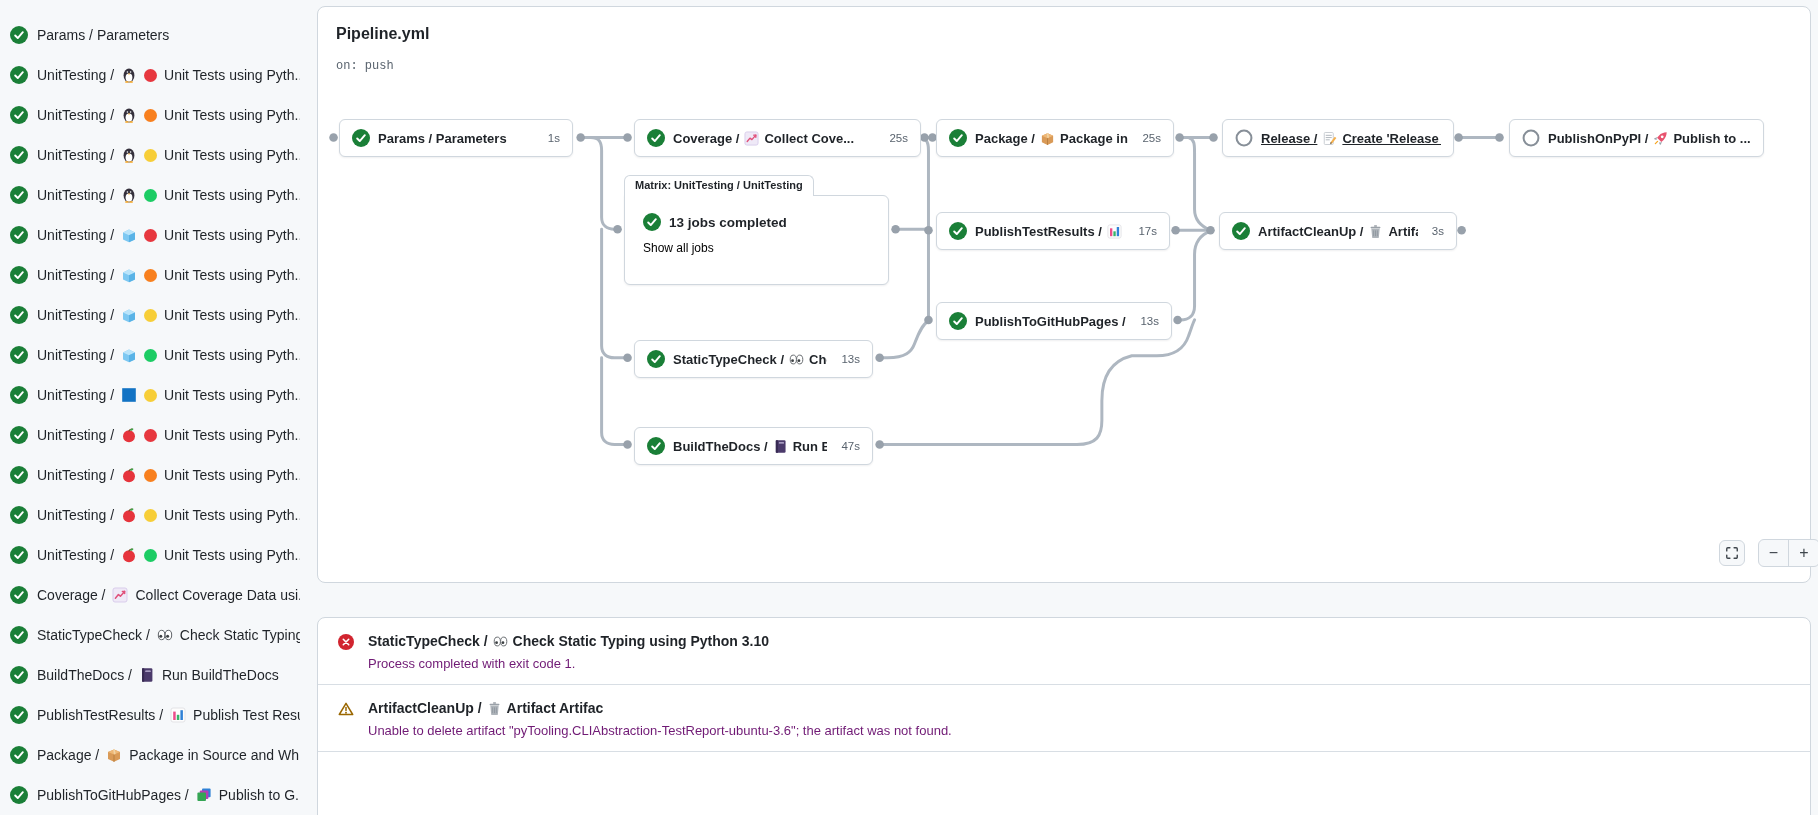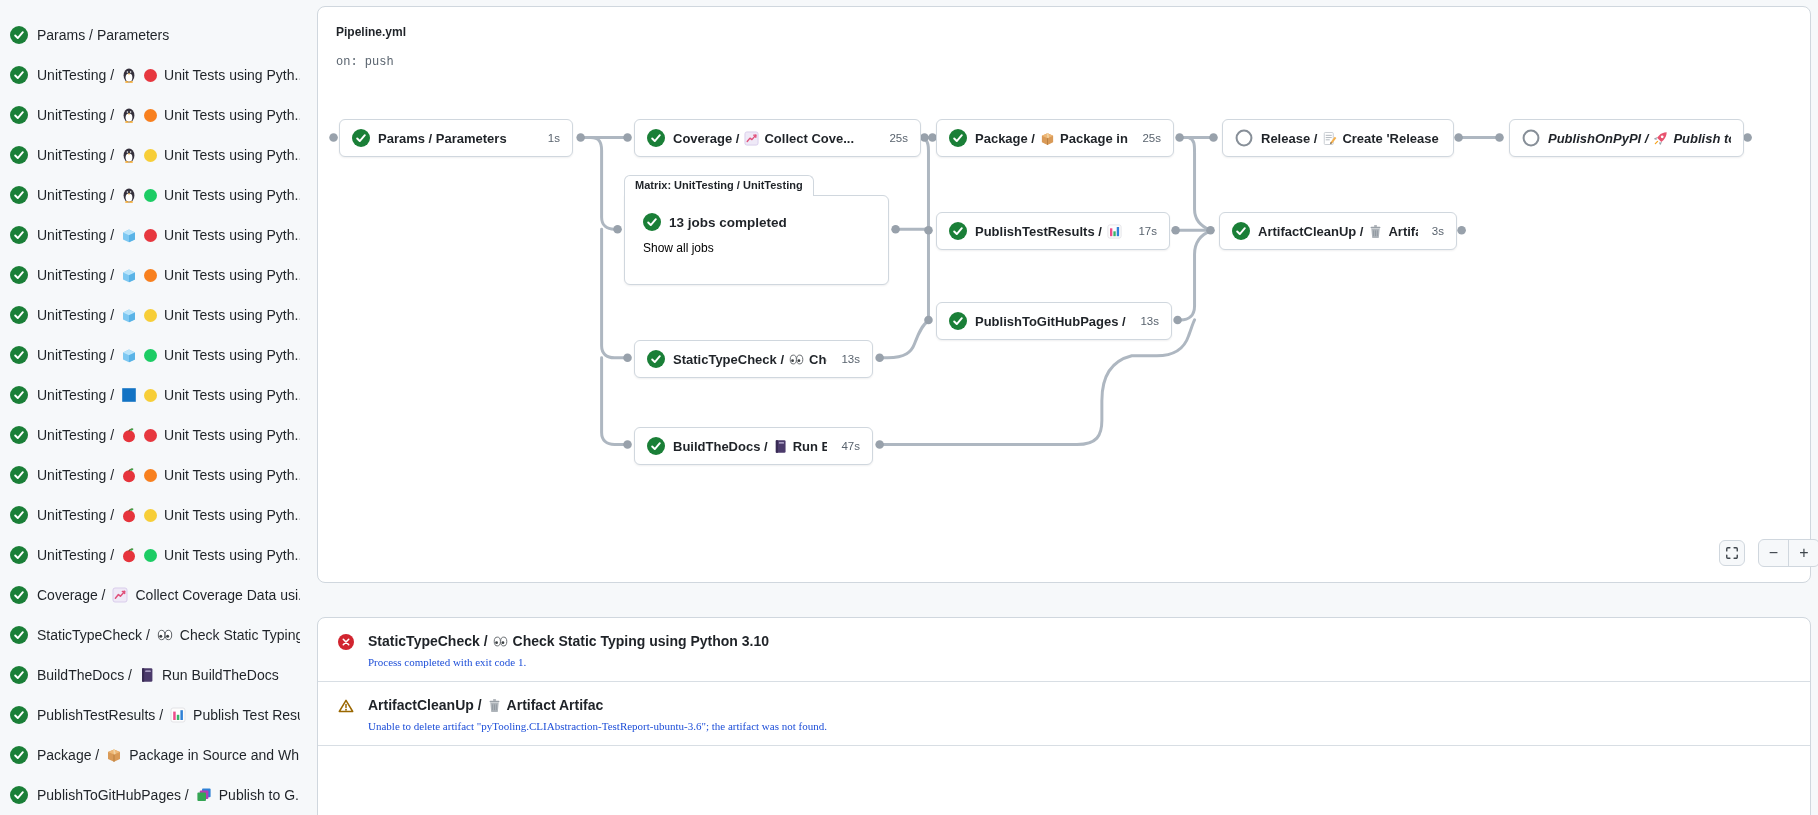--- a/index.html
+++ b/index.html
@@ -26,21 +26,21 @@
   }
   .job-text { display:inline-flex; align-items:center; gap:7px; font-size:14px; color:#1f2328; }
   .dot { width:13px; height:13px; border-radius:50%; display:inline-block; flex:none; }
 
   
   .graph-card {
     position:absolute; left:317px; top:6px; width:1494px; height:577px;
     background:#fff; border:1px solid #d0d7de; border-radius:8px;
   }
   .graph-head { position:absolute; left:18px; top:18px; }
-  .graph-head h2 { font-size:12px; font-weight:700; color:#1f2328; }
+  .graph-head h2 { font-size:16px; font-weight:700; color:#1f2328; }
   .graph-head .trigger { font-size:12px; color:#59636e; margin-top:16px;font-family:Liberation Mono, monospace; }
 
   svg.edges { position:absolute; inset:0; width:100%; height:100%; pointer-events:none; }
   svg.edges path { fill:none; stroke:#aeb7c1; stroke-width:3; stroke-linecap:round; }
   svg.edges circle { fill:#98a1ab; }
 
   .node {
     position:absolute; height:38px;
     background:#fff; border:1px solid #d0d7de; border-radius:6px;
     box-shadow:0 1px 2px rgba(27,31,36,.07);
@@ -80,21 +80,21 @@
   .ann-card {
     position:absolute; left:317px; top:617px; width:1494px; height:240px;
     background:#fff; border:1px solid #d0d7de; border-radius:8px;
   }
   .ann-head { padding:16px 20px 11px 20px; border-bottom:1px solid #d8dee4; }
   .ann-head h3 { font-size:16px; font-weight:600; color:#1f2328; }
   .ann-summary { font-size:12.5px; color:#59636e; margin-top:3px; }
   .ann-row { display:flex; gap:14px; padding:14px 20px 13px 20px; border-bottom:1px solid #d8dee4; }
   .ann-row .ic16 { margin-top:2px; }
   .ann-title { display:inline-flex; align-items:center; gap:5px; font-size:14px; font-weight:600; color:#1f2328; cursor:pointer; }
-  .ann-detail { margin-top:6px; font-family:Liberation Serif, serif; font-size:11px; color:#1d4ed8; }
+  .ann-detail { margin-top:6px; font-family:Liberation Sans, sans-serif; font-size:13px; color:#701a75; }
 </style>
 </head>
 <body>
 
 <div class="canvas">
 
   <nav class="sidebar">
 
       <div class="job-row">
         <span class="ic ic18">
@@ -618,42 +618,42 @@
               <polygon points="2,5 8,7.6 14,5 8,2.4" fill="#eeb877"></polygon>
               <path d="M8 7.6v7.2" stroke="#b97f3f" stroke-width="1"></path>
               <polygon points="7.2,2.7 8.8,2.1 9.6,6.9 8,7.6" fill="#f3d9ae" opacity=".8"></polygon>
             </svg>
           </span>
           <span>Package in So...</span>
         </span>
         <span class="dur">25s</span>
       </div>
 
-      <div class="node" style="left: 904px; top: 112px; width: 232px;">
+      <div class="node" style="left: 904px; top: 112px; width: 232px; text-decoration: underline;">
         <span class="ic ic18">
           <svg viewBox="0 0 16 16">
             <circle cx="8" cy="8" r="6.6" fill="none" stroke="#878f98" stroke-width="1.8"></circle>
           </svg>
         </span>
         <span class="nlabel">
           <span>Release /</span>
           <span class="ic ic15">
             <svg viewBox="0 0 16 16">
               <rect x="2.4" y="1.6" width="9.6" height="12.8" rx="1" fill="#fff" stroke="#c8ccd1"></rect>
               <path d="M4.4 4.6h5.6M4.4 7h5.6M4.4 9.4h3.4" stroke="#aeb4bb" stroke-width="1" stroke-linecap="round"></path>
               <path d="M8.8 14l.5-2.2 4.3-5.7 1.7 1.3-4.3 5.7z" fill="#f5b04c"></path>
               <path d="M8.8 14l.5-2.2 1.2 1z" fill="#3c4043"></path>
             </svg>
           </span>
           <span>Create 'Release P...</span>
         </span>
 
       </div>
 
-      <div class="node" style="left: 1191px; top: 112px; width: 235px; font-style: italic;">
+      <div class="node" style="left: 1191px; top: 112px; width: 255px;">
         <span class="ic ic18">
           <svg viewBox="0 0 16 16">
             <circle cx="8" cy="8" r="6.6" fill="none" stroke="#878f98" stroke-width="1.8"></circle>
           </svg>
         </span>
         <span class="nlabel">
           <span>PublishOnPyPI /</span>
           <span class="ic ic15">
             <svg viewBox="0 0 16 16">
               <path d="M14.6 1.4c-3.5.1-6.1 1.3-8.1 3.3L4.3 7.1l4.6 4.6 2.4-2.2c2-2 3.2-4.6 3.3-8.1z" fill="#e8536f"></path>

